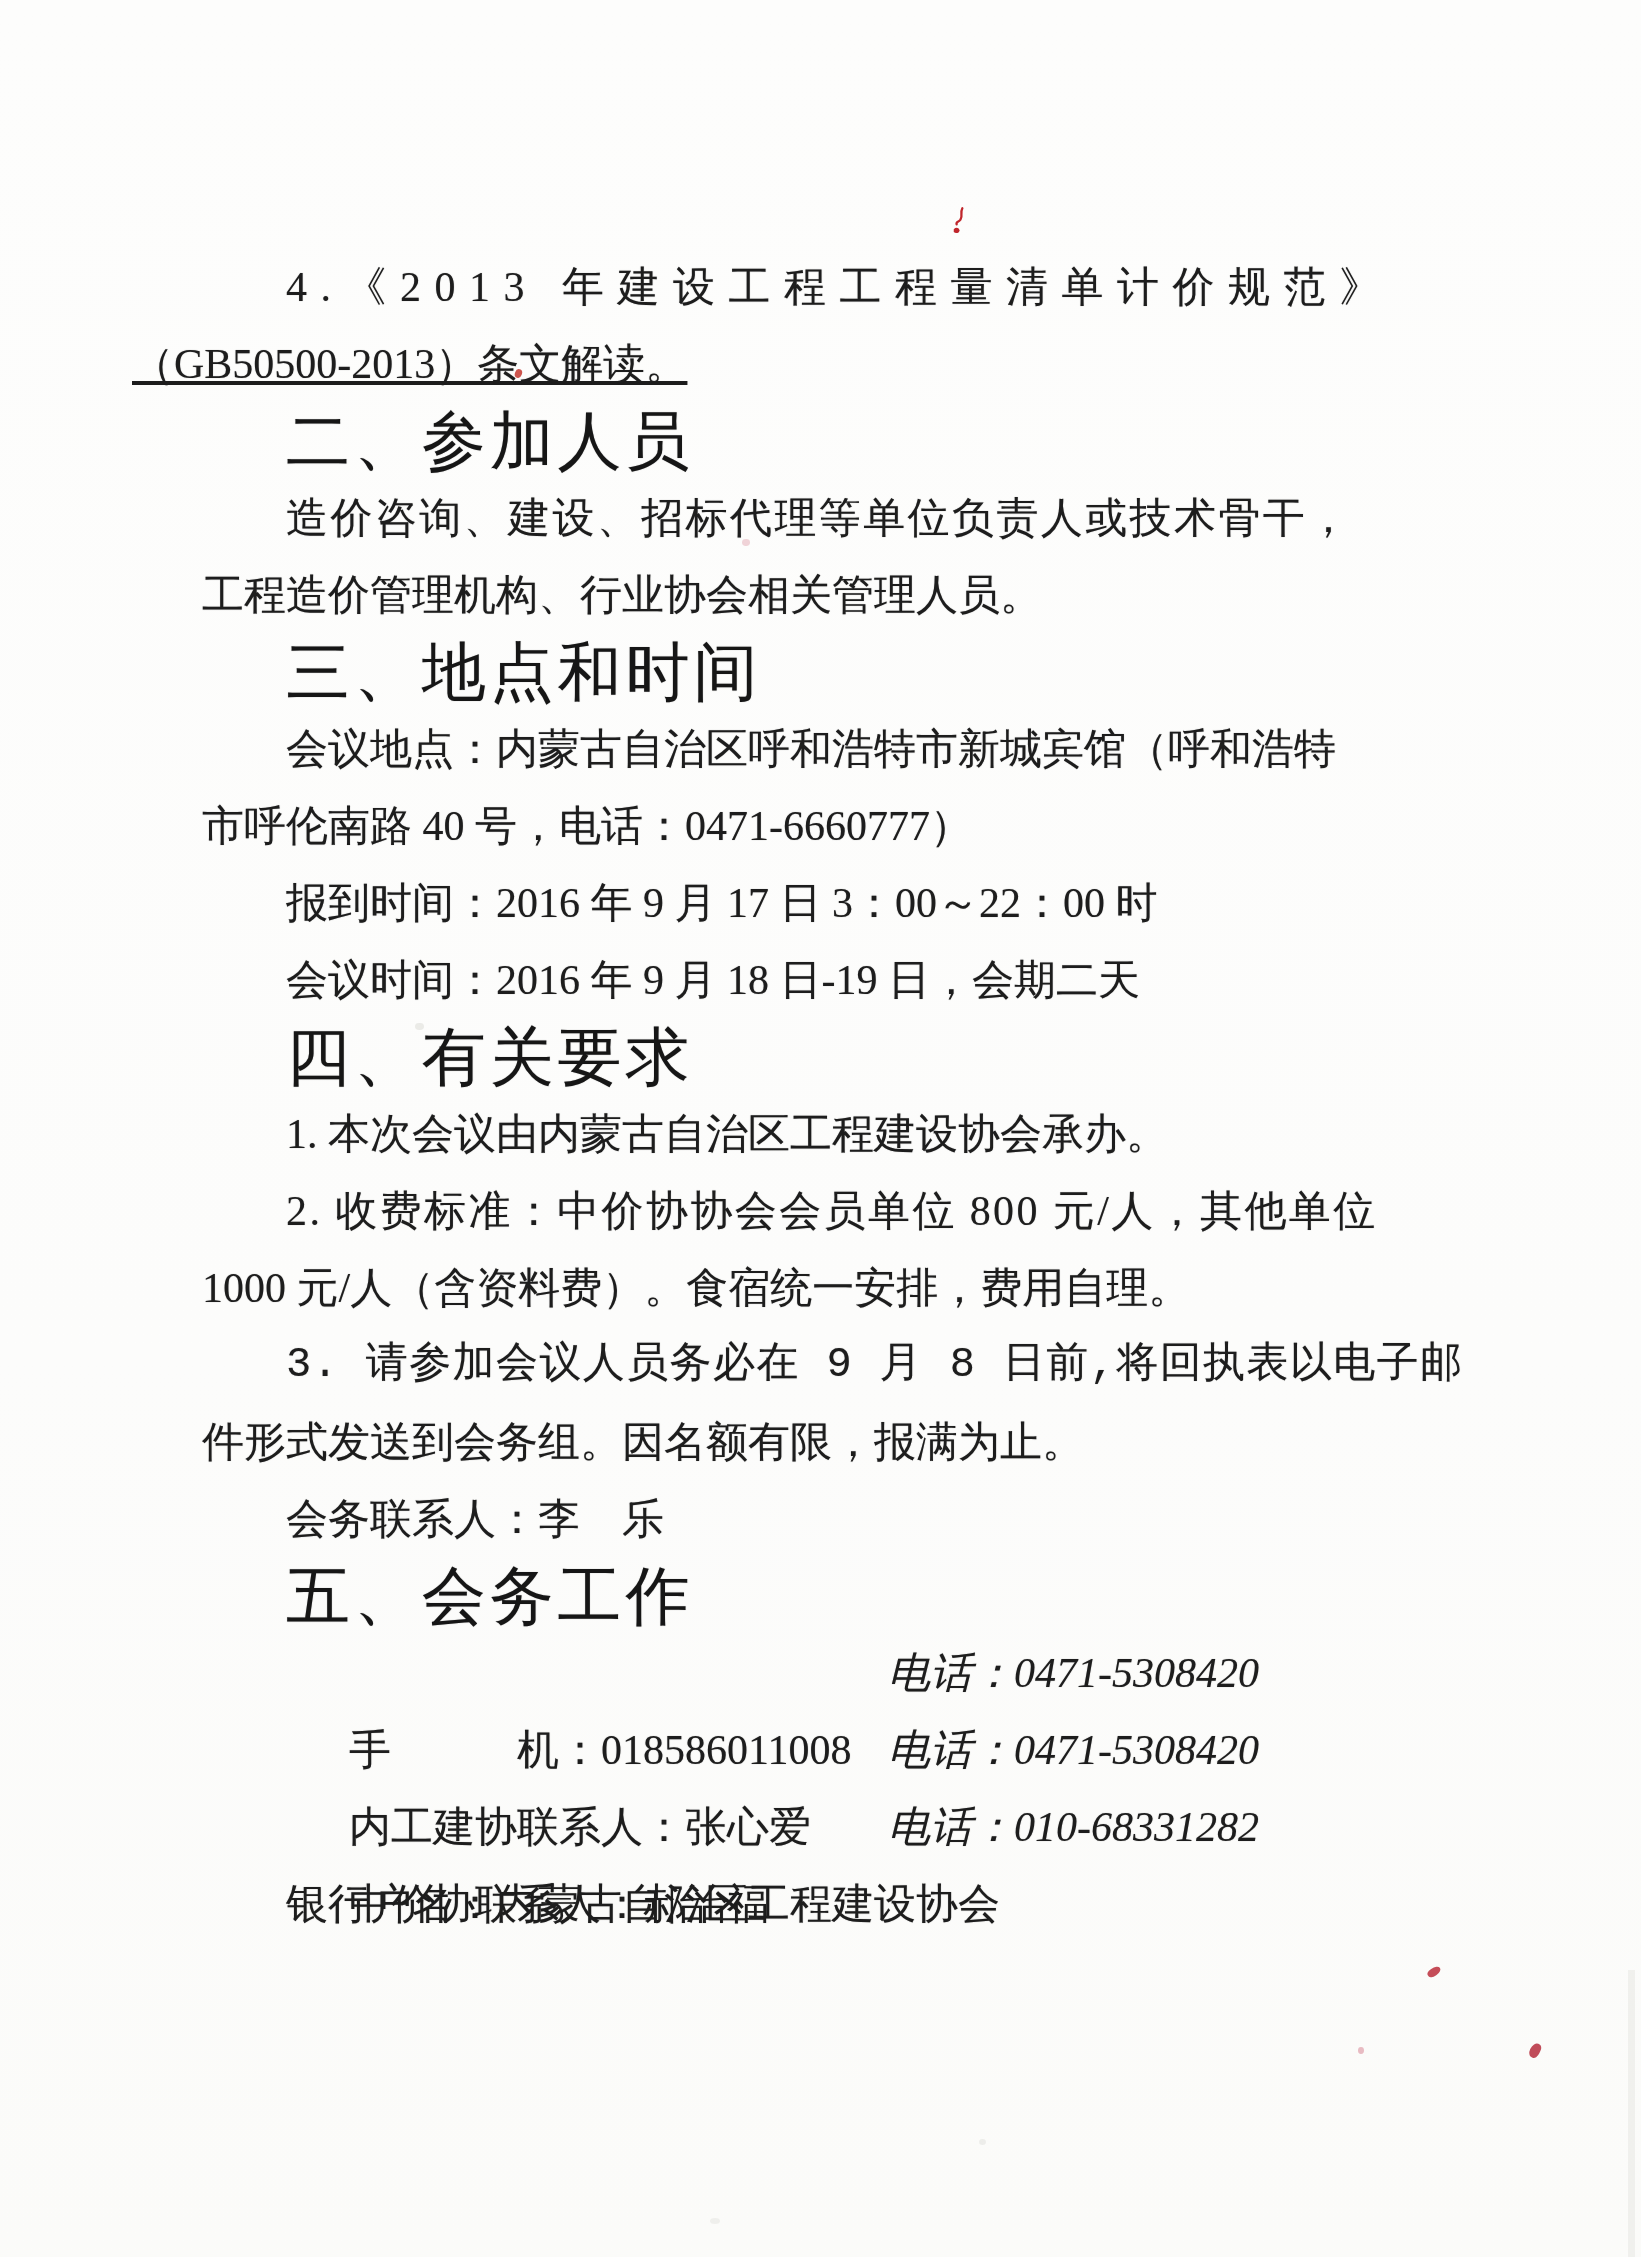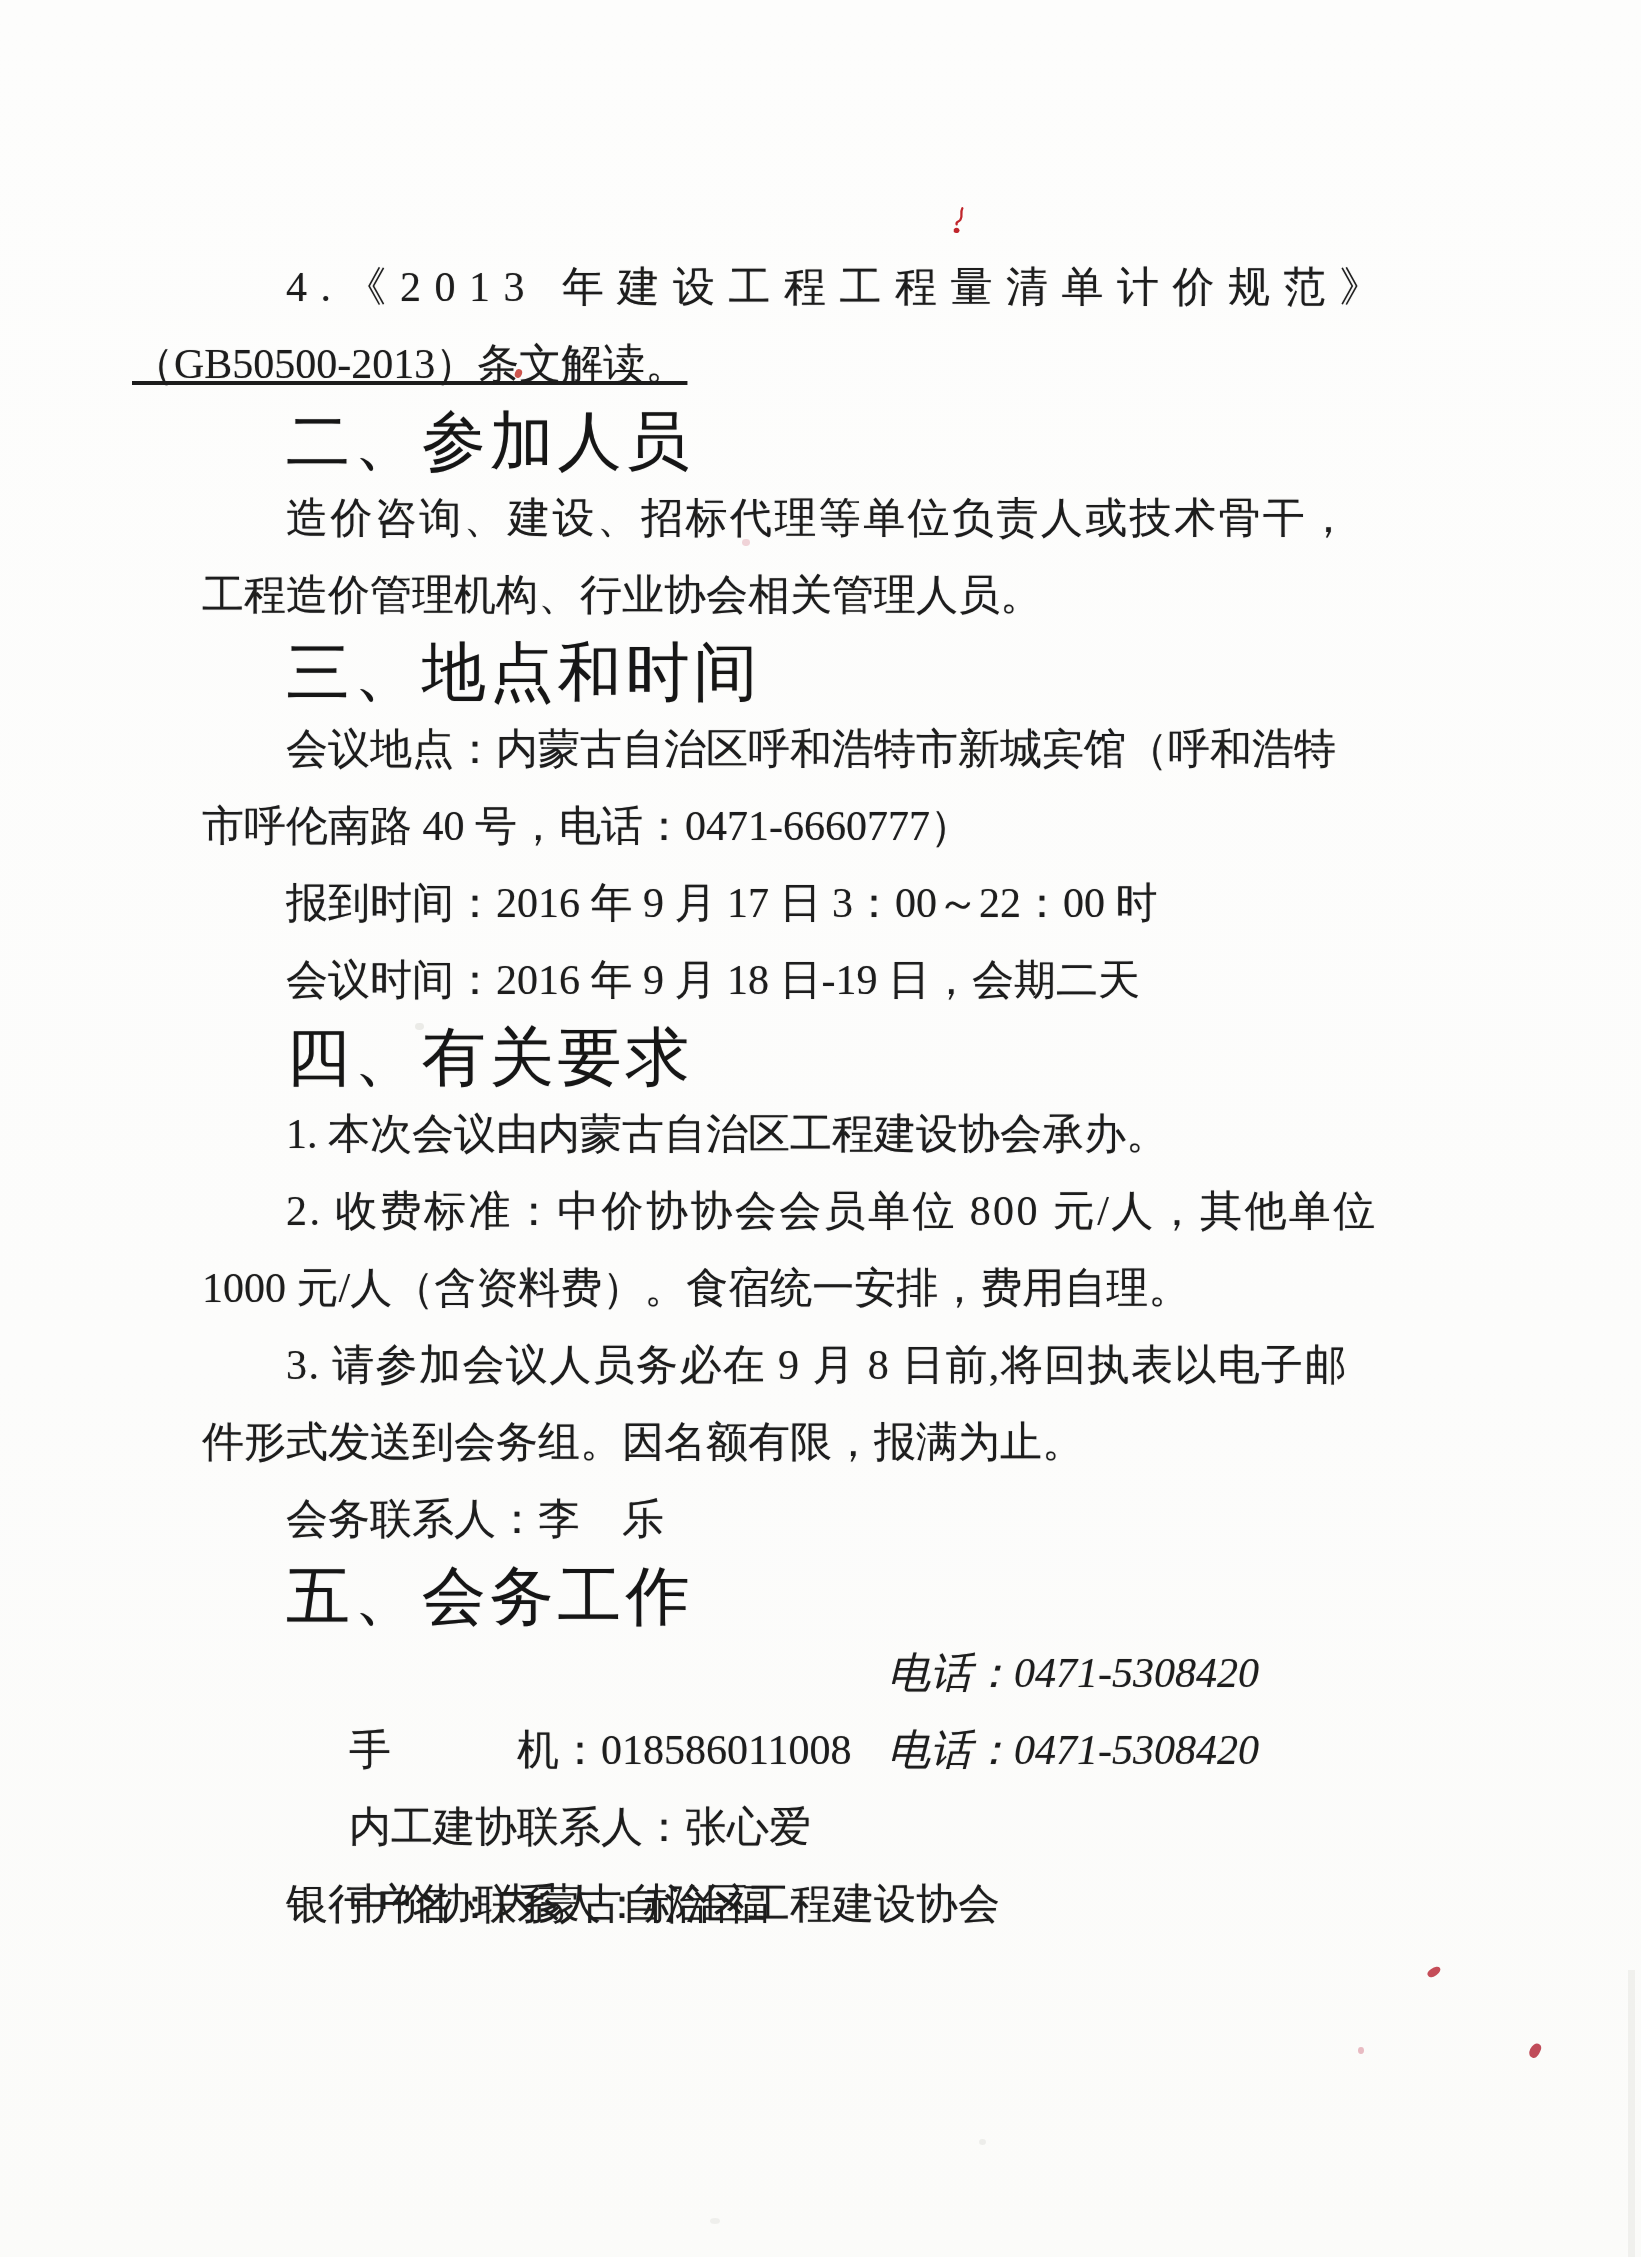--- a/index.html
+++ b/index.html
@@ -50,21 +50,21 @@
   .heading {
     padding-left: 154px;
     font-family: "Liberation Sans", "DejaVu Sans", sans-serif;
     font-weight: 400;
     font-size: 64px;
     letter-spacing: 3.9px;
     color: #161616;
   }
   .spread { letter-spacing: 13.5px; }
   .ls2 { letter-spacing: 2.4px; }
-  .ls1 { letter-spacing: 1.4px; }
+  .ls1 { letter-spacing: 1.4px; font-family: Liberation Mono, monospace; }
   .two-col .phone {
     position: absolute;
     left: 756px;
     top: 0;
     white-space: pre;
     font-style: italic;
   }
   
   .red-squiggle {
     position: absolute;
@@ -122,20 +122,21 @@
     <div class="line indent two-col">
       <span>手　　　机：018586011008</span>
       <span class="phone">电话：0471-5308420</span>
     </div>
     <div class="line indent two-col">
       <span>内工建协联系人：张心爱</span>
       <span class="phone">电话：0471-5308420</span>
     </div>
     <div class="line indent two-col">
       <span>中价协联系人：郝治福</span>
+      <span class="phone">电话：010-68331282</span>
     </div>
 
     <div class="line indent">银行户名：内蒙古自治区工程建设协会</div>
 
   </div>
 
   <svg class="red-squiggle" viewBox="0 0 22 34">
     <path d="M14 2 C 11 8, 15 9, 12 14 C 10 17, 7 16, 8 19" fill="none" stroke="#c0262c" stroke-width="2.4" stroke-linecap="round"></path>
     <path d="M5 24 C 7 22, 10 22, 11 25 C 11 28, 7 29, 5 27 Z" fill="#c0262c"></path>
   </svg>

